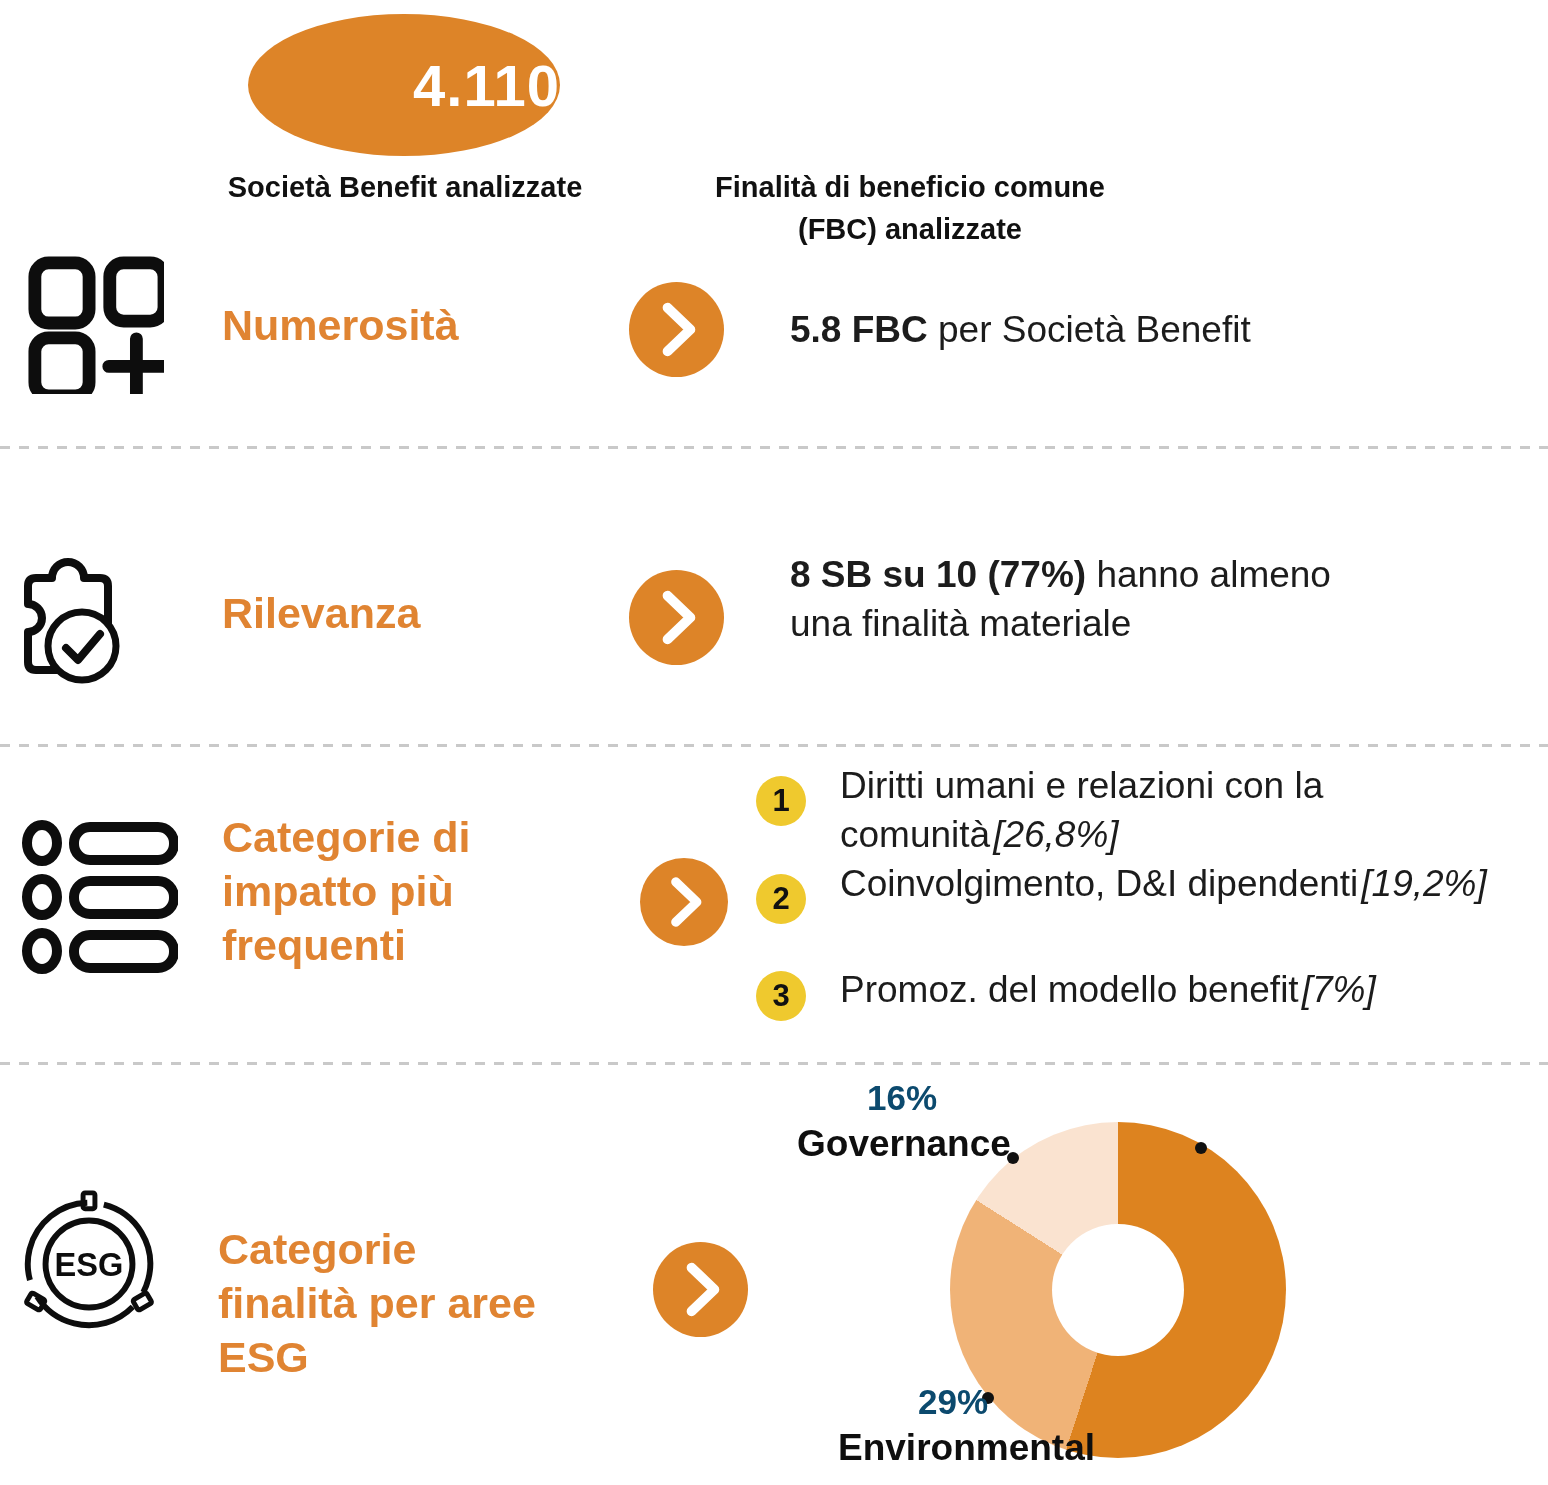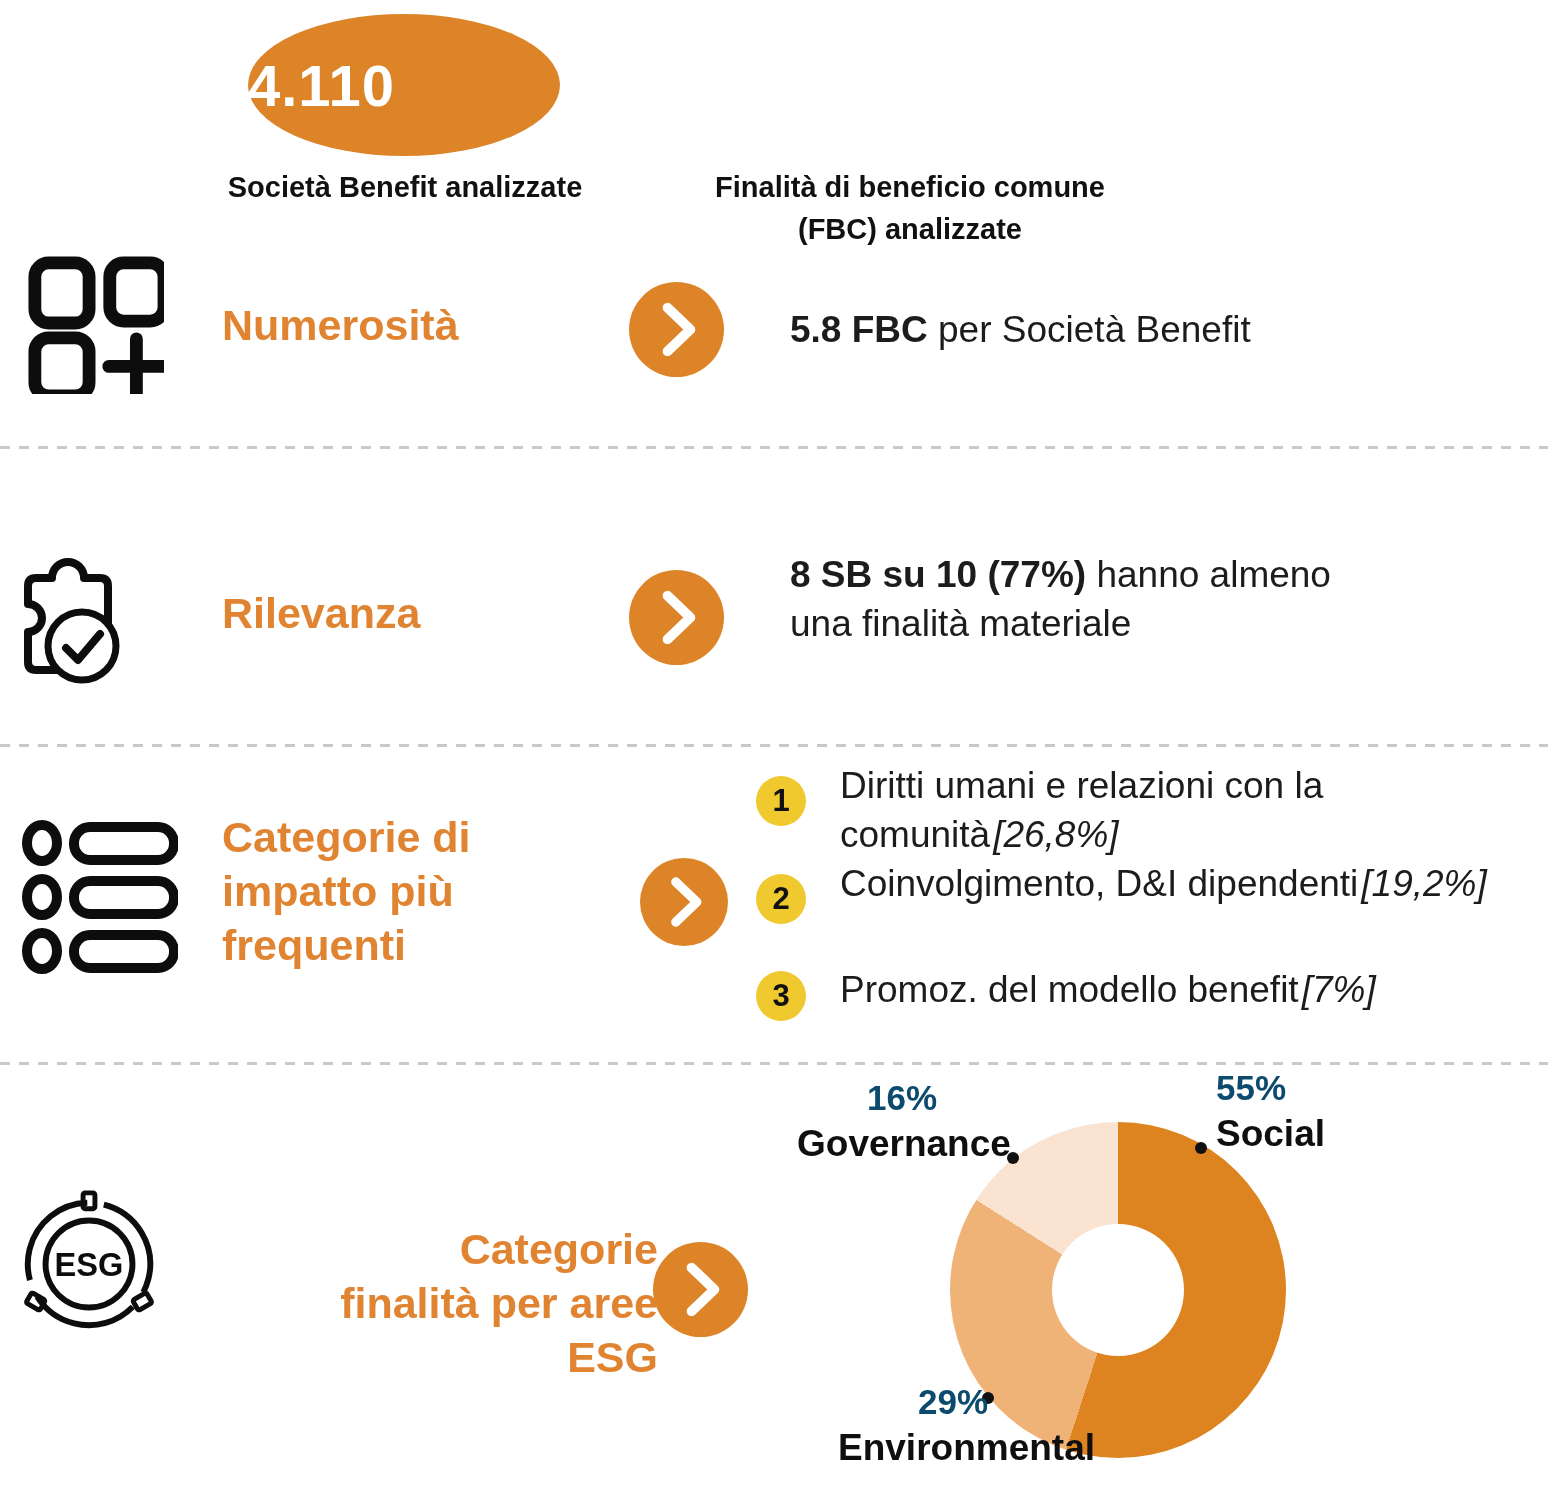--- a/index.html
+++ b/index.html
@@ -1,21 +1,21 @@
 <!DOCTYPE html>
 <html><head>
 <meta charset="utf-8">
 <style>
   html,body{margin:0;padding:0;background:#fff;}
   #canvas{position:relative;width:1548px;height:1485px;background:#fff;overflow:hidden;
           font-family:"Liberation Sans",sans-serif;color:#161616;}
   .abs{position:absolute;}
 
   
-  .stat-ellipse{background:#DD8428;border-radius:50%;display:flex;align-items:center;justify-content:flex-start;}
+  .stat-ellipse{background:#DD8428;border-radius:50%;display:flex;align-items:center;justify-content:flex-end;}
   .stat-ellipse .num{color:#fff;font-size:58px;font-weight:bold;letter-spacing:1px;}
   .stat-label{font-size:29px;font-weight:bold;text-align:center;line-height:1.45;white-space:pre-line;color:#111;}
 
   
   .divider{left:0;width:1548px;height:3px;
     background:repeating-linear-gradient(90deg,#c9c9c9 0 10px,transparent 10px 19px);}
 
   
   .row-title{color:#E08432;font-size:43px;font-weight:bold;line-height:1.26;white-space:pre-line;}
 
@@ -133,42 +133,38 @@
   <div class="abs" style="left:10px;top:1185px;">
     <svg width="158" height="158" viewBox="0 0 160 160" fill="none" stroke="#0d0d0d">
       <circle cx="80" cy="80" r="62" stroke-width="6" stroke-dasharray="112 18" transform="rotate(-76 80 80)"></circle>
       <rect x="74" y="8" width="12" height="16" rx="2" stroke-width="5"></rect>
       <rect x="18" y="112" width="16" height="12" rx="2" stroke-width="5" transform="rotate(30 26 118)"></rect>
       <rect x="126" y="112" width="16" height="12" rx="2" stroke-width="5" transform="rotate(-30 134 118)"></rect>
       <circle cx="80" cy="80" r="44" stroke-width="6"></circle>
       <text x="80" y="92" text-anchor="middle" font-size="33" font-weight="bold" fill="#0d0d0d" stroke="none" font-family="Liberation Sans, sans-serif">ESG</text>
     </svg>
   </div>
-  <div class="abs row-title" style="left:218px;top:1222px;width:440px;text-align:right;">Categorie
+  <div class="abs row-title" style="left:218px;top:1222px;width:440px;">Categorie
 finalità per aree
 ESG</div>
   <div class="abs" style="left:653px;top:1242px;">
     <svg width="95" height="95" viewBox="0 0 96 96">
       <circle cx="48" cy="48" r="48" fill="#DD8428"></circle>
       <path d="M39 26 L62 48 L39 70" fill="none" stroke="#fff" stroke-width="10" stroke-linecap="round" stroke-linejoin="round"></path>
     </svg>
   </div>
 
   <div id="donut" class="abs" style="left: 950px; top: 1122px; background: conic-gradient(rgb(221, 131, 31) 0deg, rgb(221, 131, 31) 198deg, rgb(240, 179, 119) 198deg, rgb(240, 179, 119) 302.4deg, rgb(250, 227, 208) 302.4deg, rgb(250, 227, 208) 360deg);">
     <div id="donut-hole" class="abs"></div>
   </div>
 
   <div class="abs chart-dot" style="left:1195px;top:1142px;"></div>
   <div class="abs chart-dot" style="left:1007px;top:1152px;"></div>
   <div class="abs chart-dot" style="left:982px;top:1392px;"></div>
 
-  <div class="abs chart-label" style="left:1216px;top:1068px;">
-    <span class="p">55%</span>
-    <span class="n">Social</span>
-  </div>
   <div class="abs chart-label tc" style="left:797px;top:1078px;width:210px;">
     <span class="p">16%</span>
     <span class="n">Governance</span>
   </div>
   <div class="abs chart-label tc" style="left:838px;top:1382px;width:230px;">
     <span class="p">29%</span>
     <span class="n">Environmental</span>
   </div>
 
 </div>

